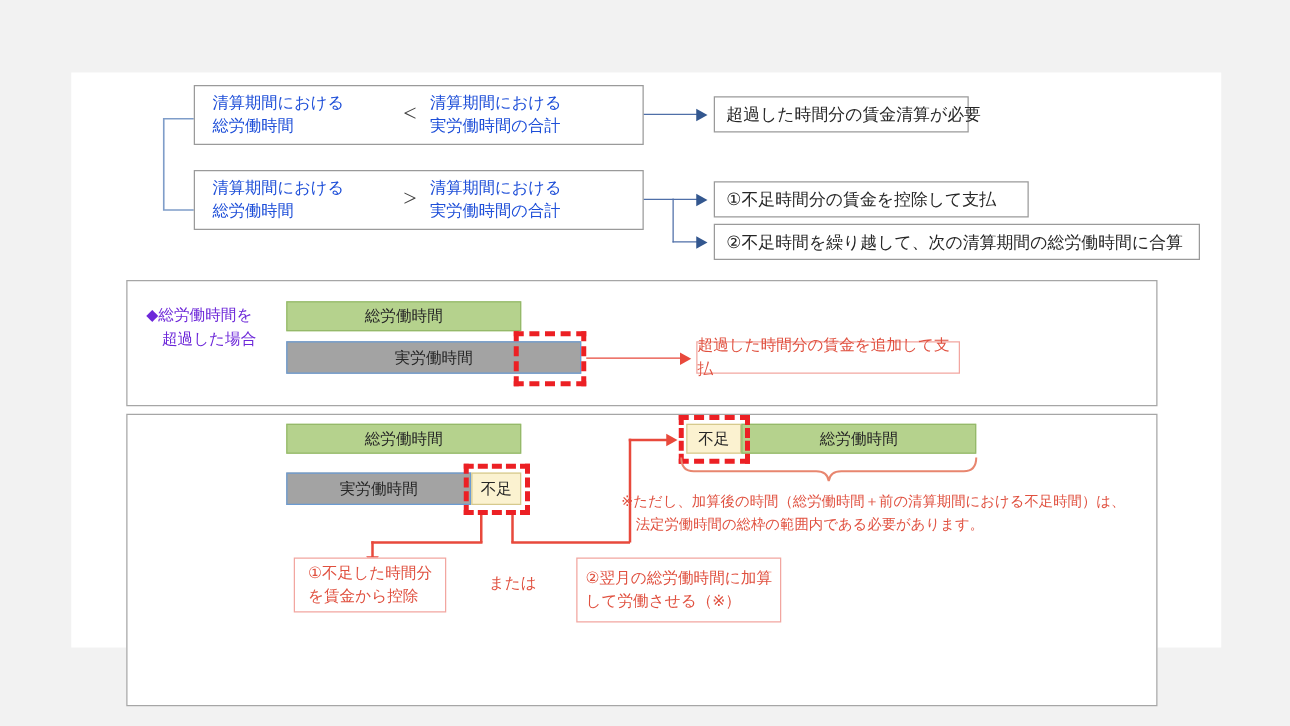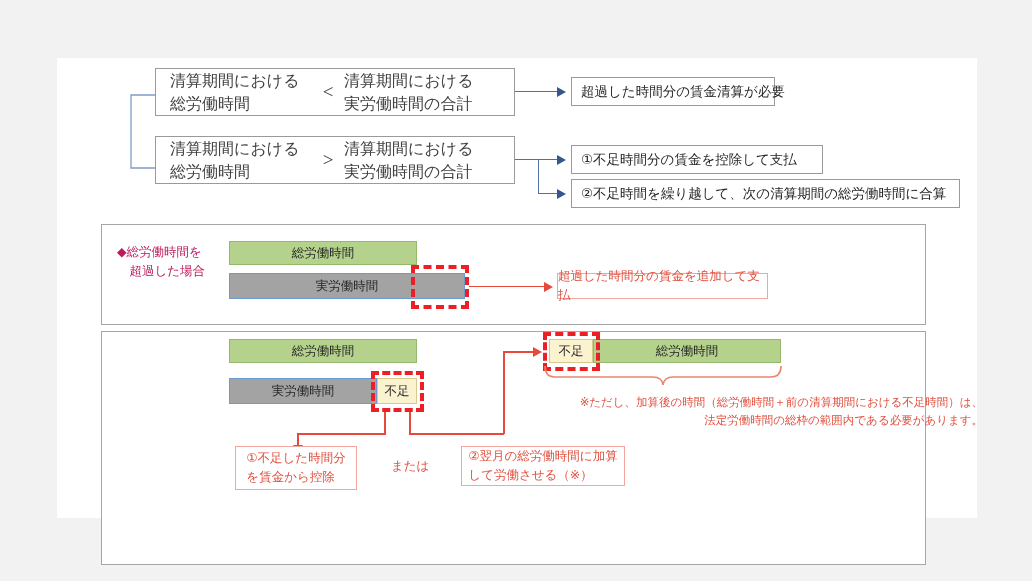--- a/index.html
+++ b/index.html
@@ -36,23 +36,23 @@
   
   .cmp-box {
     border: 1px solid #9a9a9a;
     background: #ffffff;
     display: flex;
     align-items: center;
     justify-content: flex-start;
     padding: 0;
   }
   .cmp-left, .cmp-right {
-    font-size: 16px;
+    font-size: 13px;
     line-height: 1.45;
-    color: #404040;
+    color: #1d4ed8;
     white-space: pre-line;
   }
   .cmp-left { width: 142px; padding-left: 14px; }
   .cmp-op {
     width: 32px;
     text-align: center;
     font-size: 19px;
     color: #3f3f3f;
     font-family: "Liberation Serif", "DejaVu Serif", serif;
   }
@@ -81,21 +81,21 @@
 
   
   .panel {
     border: 1px solid #a6a6a6;
     background: #ffffff;
   }
 
   
   .caption {
     font-size: 12.5px;
-    color: #be185d;
+    color: #6d28d9;
     line-height: 1.5;
     white-space: pre-line;
   }
 
   
   .bar {
     display: flex;
     align-items: center;
     justify-content: center;
     font-size: 12.5px;
@@ -243,40 +243,40 @@
     </div>
     <div class="abs bar bar-green" style="left:536px; top:281px; width:188px; height:24px;">
       <span>総労働時間</span>
     </div>
     <div class="abs dashed-red" style="left:486px; top:274px; width:57px; height:39px;"></div>
 
     <svg class="abs" style="left:486px; top:306px; width:240px; height:22px;">
       <path d="M 2 2 Q 2 13 12 13 L 110 13 Q 119 13 120 21 Q 121 13 130 13 L 228 13 Q 238 13 238 2" fill="none" stroke="#e8866f" stroke-width="1.6"></path>
     </svg>
 
-    <div class="abs red-note" style="left:456px; top:336px; width:470px;text-align:right;">※ただし、加算後の時間（総労働時間＋前の清算期間における不足時間）は、
+    <div class="abs red-note" style="left:440px; top:336px; width:470px;">※ただし、加算後の時間（総労働時間＋前の清算期間における不足時間）は、
 　法定労働時間の総枠の範囲内である必要があります。</div>
 
     <div class="abs red-line" style="left:327px; top:354px; width:1.6px; height:22px;"></div>
     <div class="abs red-line" style="left:240px; top:375px; width:89px; height:1.6px;"></div>
     <div class="abs red-line" style="left:240px; top:375px; width:1.6px; height:13px;"></div>
     <div class="abs red-arrow-down" style="left:236px; top:387px;"></div>
 
     <div class="abs red-line" style="left:352px; top:354px; width:1.6px; height:22px;"></div>
     <div class="abs red-line" style="left:352px; top:375px; width:95px; height:1.6px;"></div>
     <div class="abs red-line" style="left:446px; top:293px; width:1.6px; height:83px;"></div>
     <div class="abs red-line" style="left:446px; top:293px; width:33px; height:1.6px;"></div>
     <div class="abs red-arrow-right" style="left:476px; top:289px;"></div>
 
     <div class="abs red-box" style="left:178px; top:388px; width:122px; height:44px;">
       <span>①不足した時間分
 を賃金から控除</span>
     </div>
 
     <div class="abs red-text" style="left:334px; top:400px;">または</div>
 
-    <div class="abs red-box" style="left:404px; top:388px; width:164px; height:40px;">
+    <div class="abs red-box" style="left:404px; top:388px; width:164px; height:52px;">
       <span>②翌月の総労働時間に加算
 して労働させる（※）</span>
     </div>
 
   </div>
 </div>
 
 </body></html>

